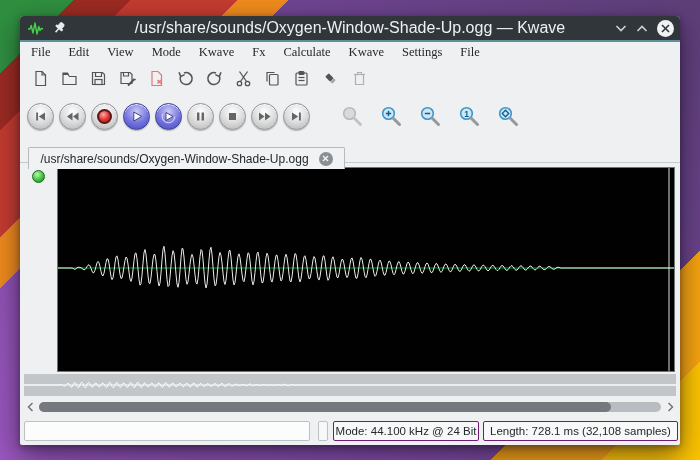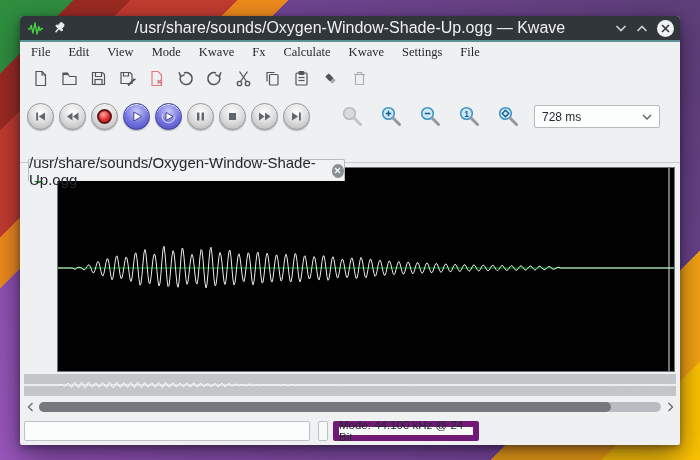--- a/index.html
+++ b/index.html
@@ -52,23 +52,23 @@
     border:2px solid #5c1616; }
   .zoomgrp { display:flex; align-items:center; margin-left:26px; gap:16px; }
   .zbtn { width:23px; height:23px; }
   .combobox { margin-left:14px; width:126px; height:23px; background:#fcfdfd;
     border:1px solid #b6bac0; border-radius:2px; display:flex; align-items:center;
     padding:0 7px; font-size:12px; color:#24292d; }
   .combobox .cb-label { flex:1; }
 
   .tabbar { position:absolute; left:0; top:122px; width:660px; height:25px; }
   .tabbar::after { content:""; position:absolute; left:0; right:0; bottom:0; height:1px; background:#c6cace; }
-  .tab { position:absolute; left:8px; top:21px; width:317px; height:22px;
+  .tab { position:absolute; left:8px; top:9px; width:317px; height:22px;
     background:#f1f2f3; border:1px solid #b6babf; border-bottom:none; border-radius:2px 2px 0 0;
-    display:flex; align-items:center; justify-content:center; z-index:2; font-size:15px; color:#24292d; }
+    display:flex; align-items:center; justify-content:center; z-index:2; font-size:12px; color:#24292d; }
   .tab-close { width:14px; height:14px; border-radius:50%; background:#898f94;
     display:flex; align-items:center; justify-content:center; margin-left:10px; cursor:pointer; }
 
   .led { position:absolute; left:12px; top:154px; width:13px; height:13px; border-radius:50%;
     background:radial-gradient(circle at 38% 32%,#baf5ae,#3dbb3d 58%,#1a8c1a);
     border:1px solid #127012; }
 
   .canvas-wrap { position:absolute; left:37px; top:151px; width:618px; height:205px;
     background:#010101; border:1px solid #6f7478; }
   .canvas-wrap svg { display:block; }
@@ -80,21 +80,21 @@
   .scroll-arrow { width:12px; height:12px; display:flex; align-items:center; justify-content:center; }
   .scroll-track { flex:1; height:10px; border-radius:5px; background:#b9bdc1; position:relative; margin:0 3px; }
   .scroll-thumb { position:absolute; left:0; top:0; height:10px; width:92%; border-radius:5px; background:#75797e; }
 
   .statusbar { position:absolute; left:0; top:405px; width:660px; height:20px; font-size:11.5px; color:#24292d; }
   .st-field { position:absolute; left:4px; top:0; width:286px; height:20px;
     background:#fbfcfc; border:1px solid #bdc1c5; border-radius:2px; }
   .st-spacer { position:absolute; left:298px; top:0; width:10px; height:20px;
     background:#f7f8f8; border:1px solid #bdc1c5; border-radius:2px; }
   .st-box { position:absolute; top:0; height:20px; background:#f7f8f8;
-    border:6px solid #701a75; border-radius:2px; display:flex; align-items:center; justify-content:center; }
+    border:1px solid #701a75; border-radius:2px; display:flex; align-items:center; justify-content:center; }
   .st-mode { left:313px; width:146px; }
   .st-length { left:463px; width:195px; }
 </style>
 </head>
 <body>
 
 <div class="wp-topleft"></div>
 <div class="wp-bottomright"></div>
 
 <div class="window">
@@ -301,26 +301,20 @@
         <line x1="13" y1="13" x2="19.5" y2="19.5" stroke="#96999c" stroke-width="3" stroke-linecap="round"></line>
         <text x="8.5" y="11.5" font-size="8.5" font-family="Liberation Sans, sans-serif" font-weight="bold" fill="#0b5e8f" text-anchor="middle">1</text>
       </svg>
       <svg class="zbtn" viewBox="0 0 23 23">
         <circle cx="8.5" cy="8.5" r="5.8" fill="#cfe7f5" stroke="#3d94c9" stroke-width="1.6"></circle>
         <line x1="13" y1="13" x2="19.5" y2="19.5" stroke="#96999c" stroke-width="3" stroke-linecap="round"></line>
         <rect x="6.2" y="6.2" width="4.6" height="4.6" transform="rotate(45 8.5 8.5)" fill="none" stroke="#0b5e8f" stroke-width="1.3"></rect>
       </svg>
     </div>
 
-    <div class="combobox">
-      <span class="cb-label">728 ms</span>
-      <svg width="10" height="6" viewBox="0 0 10 6">
-        <polyline points="1,1 5,5 9,1" fill="none" stroke="#555b60" stroke-width="1.3"></polyline>
-      </svg>
-    </div>
   </div>
 
   <div class="tabbar">
     <div class="tab">
       <span>/usr/share/sounds/Oxygen-Window-Shade-Up.ogg</span>
       <span class="tab-close">
         <svg width="7" height="7" viewBox="0 0 7 7">
           <line x1="1" y1="1" x2="6" y2="6" stroke="#f2f3f4" stroke-width="1.4"></line>
           <line x1="6" y1="1" x2="1" y2="6" stroke="#f2f3f4" stroke-width="1.4"></line>
         </svg>
@@ -358,15 +352,16 @@
       <svg width="7" height="10" viewBox="0 0 7 10">
         <polyline points="1.5,1 5.5,5 1.5,9" fill="none" stroke="#6a7074" stroke-width="1.4"></polyline>
       </svg>
     </span>
   </div>
 
   <div class="statusbar">
     <div class="st-field"></div>
     <div class="st-spacer"></div>
     <div class="st-box st-mode">Mode: 44.100 kHz @ 24 Bit</div>
+    <div class="st-box st-length">Length: 728.1 ms (32,108 samples)</div>
   </div>
 
 </div>
 
 </body></html>

